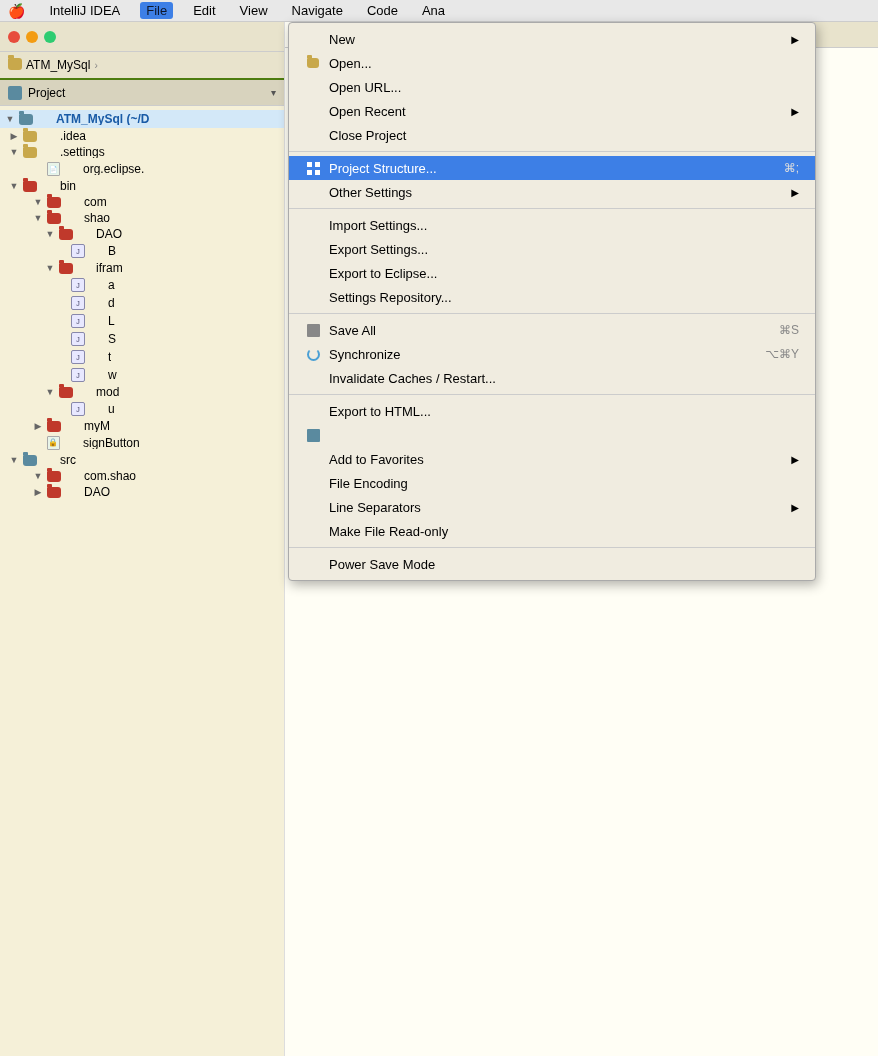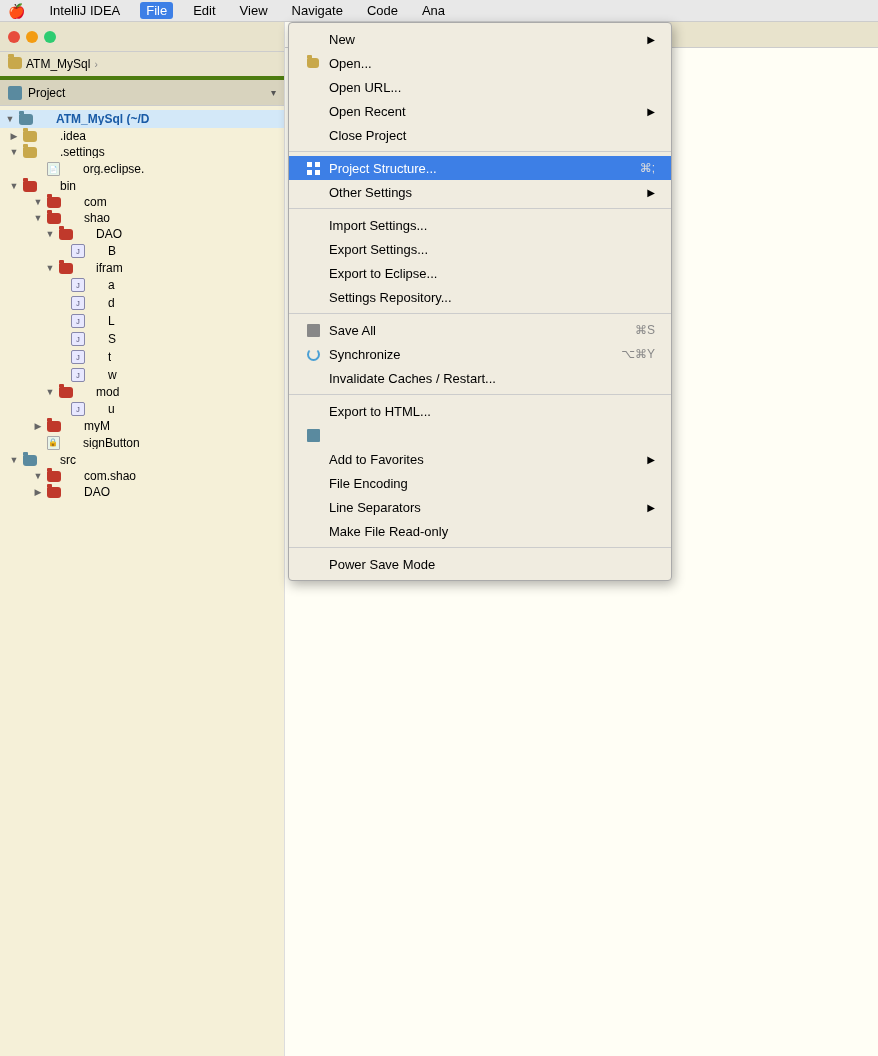--- a/index.html
+++ b/index.html
@@ -29,21 +29,21 @@
       font-size: 14px;
       margin-right: 4px;
     }
     .menubar-item {
       font-size: 13px;
       color: #000;
       padding: 0 4px;
     }
     .menubar-item.active {
       background: #3d7fe6;
-      color: #ffffff;
+      color: #0f172a;
       border-radius: 3px;
       padding: 1px 6px;
     }
 
     
     .main-layout {
       display: flex;
       height: calc(1056px - 22px);
       position: relative;
     }
@@ -58,21 +58,21 @@
     }
 
     
     .breadcrumb-bar {
       height: 28px;
       background: #e8e3cc;
       display: flex;
       align-items: center;
       padding: 0 8px;
       gap: 4px;
-      border-bottom: 4px solid #4d7c0f;
+      border-bottom: 2px solid #4d7c0f;
     }
     .folder-icon-small {
       width: 14px;
       height: 12px;
       background: #c8a84b;
       border-radius: 1px 3px 3px 3px;
       position: relative;
       display: inline-block;
     }
     .folder-icon-small::before {
@@ -290,21 +290,21 @@
       right: 0;
       bottom: 0;
       z-index: 100;
       pointer-events: none;
     }
 
     .dropdown-menu {
       position: absolute;
       top: 0;
       left: 288px;
-      width: 384px;
+      width: 528px;
       background: #f0ece0;
       border: 1px solid #aaa;
       border-radius: 4px;
       box-shadow: 2px 4px 12px rgba(0,0,0,0.3);
       pointer-events: all;
       padding: 4px 0;
     }
 
     .menu-item {
       display: flex;

